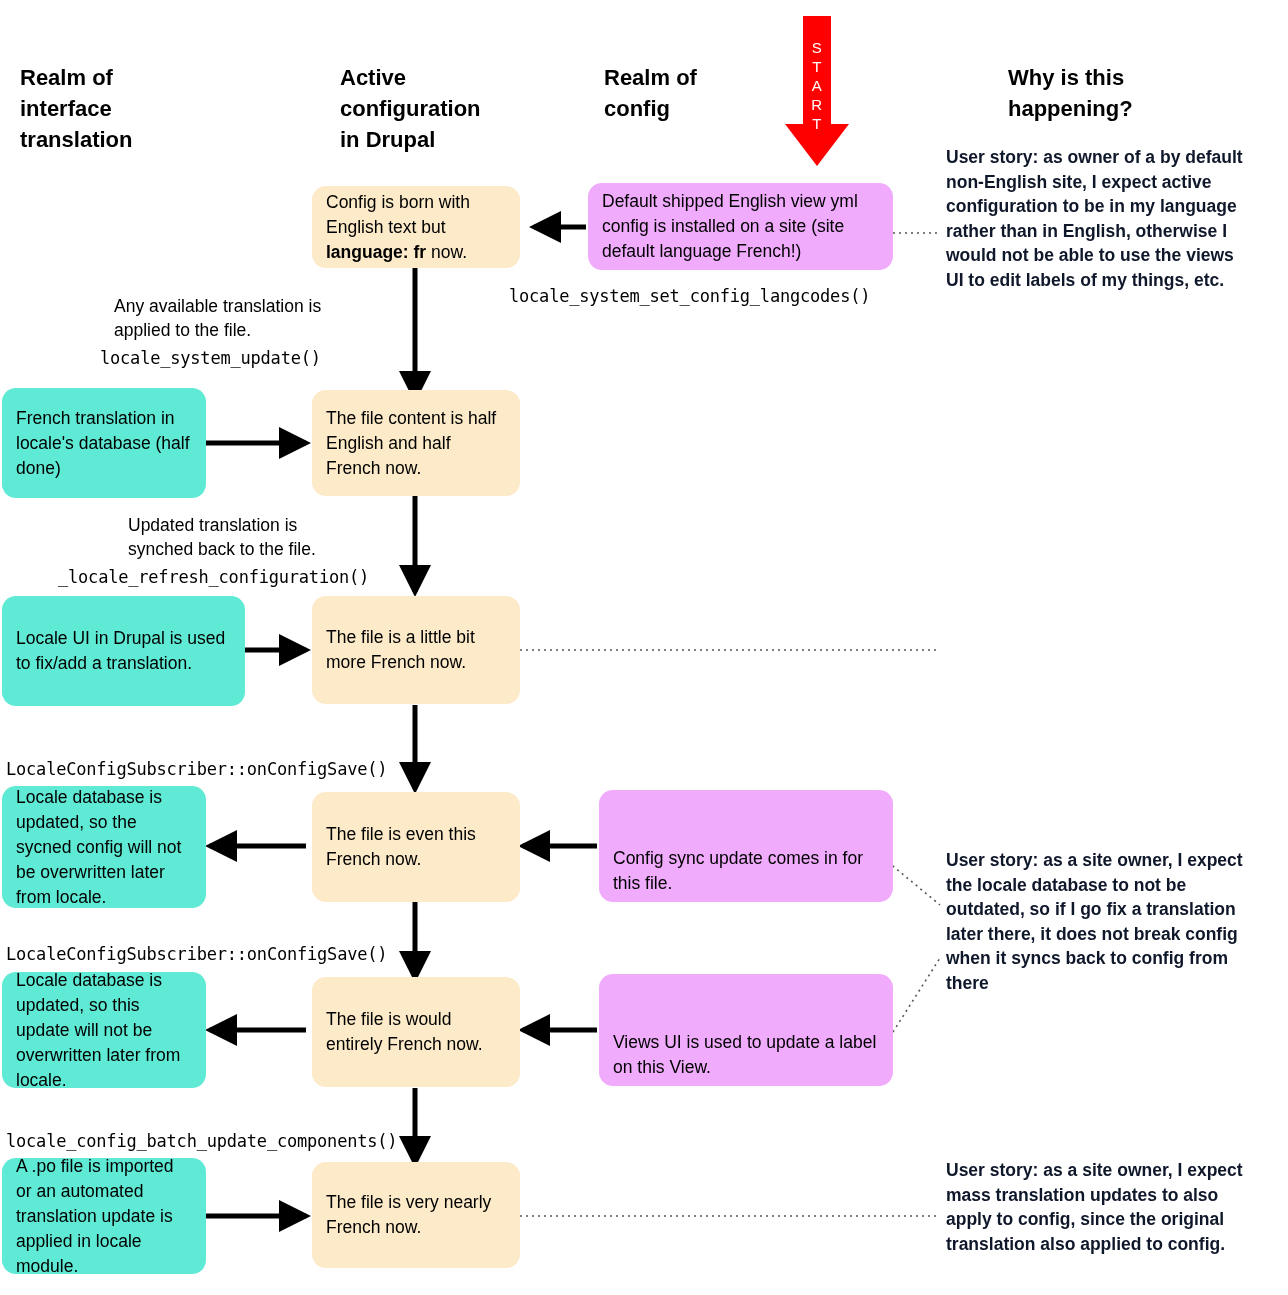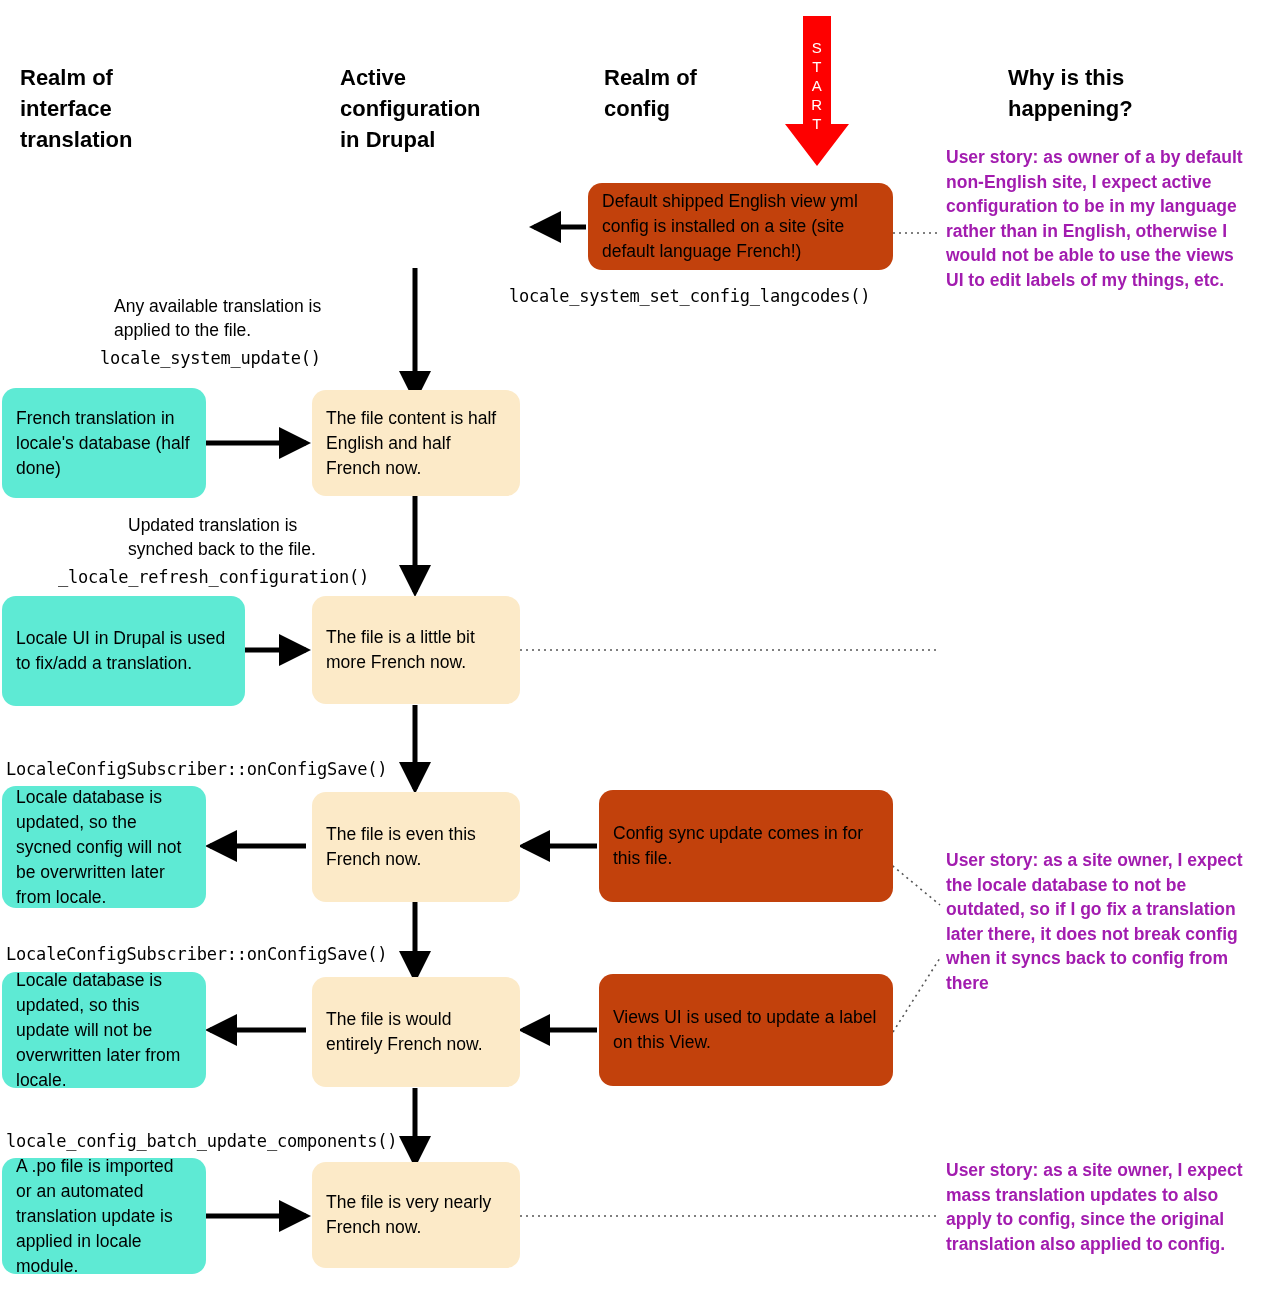--- a/index.html
+++ b/index.html
@@ -43,21 +43,21 @@
     font-size: 17.5px;
     line-height: 25px;
     padding: 6px 14px;
   }
   .node-text {
     display: block;
     width: 100%;
   }
   .node.yellow { background: #fceac8; }
   .node.green  { background: #5eead4; }
-  .node.blue   { background: #c2410c; }
+  .node.blue   { background: #f0abfc; align-items: flex-end; }
   .edge-label {
     position: absolute;
     font-size: 17.5px;
     line-height: 24px;
     white-space: pre-line;
     color: #000;
   }
   .fn-label {
     position: absolute;
     font-family: "DejaVu Sans Mono", "Liberation Mono", monospace;
@@ -65,21 +65,21 @@
     line-height: 22px;
     letter-spacing: -0.2px;
     white-space: nowrap;
     color: #000;
   }
   .story {
     position: absolute;
     font-weight: bold;
     font-size: 17.5px;
     line-height: 24.5px;
-    color: #a21caf;
+    color: #0f172a;
   }
   .start-arrow {
     position: absolute;
   }
   .start-letters {
     position: absolute;
     left: 0;
     top: 0;
     width: 100%;
     text-align: center;
@@ -161,20 +161,27 @@
   <div class="col-head" style="left:340px; top:62px; width:260px;">Active
 configuration
 in Drupal</div>
 
   <div class="col-head" style="left:604px; top:62px; width:200px;">Realm of
 config</div>
 
   <div class="col-head" style="left:1008px; top:62px; width:280px;">Why is this
 happening?</div>
 
+  <div class="node yellow" style="left:312px; top:186px; width:208px; height:82px;">
+    <span class="node-text">
+      <span>Config is born with</span><br>
+      <span>English text but</span><br>
+      <span class="bold-inline">language: fr</span><span> now.</span>
+    </span>
+  </div>
 
   <div class="node blue" style="left:588px; top:183px; width:305px; height:87px;">
     <span class="node-text">Default shipped English view yml config is installed on a site (site default language French!)</span>
   </div>
 
   <div class="fn-label" style="left:509px; top:285px;">locale_system_set_config_langcodes()</div>
 
   <div class="story" style="left:946px; top:145px; width:300px;">User story: as owner of a by default non-English site, I expect active configuration to be in my language rather than in English, otherwise I would not be able to use the views UI to edit labels of my things, etc.</div>
 
   <div class="edge-label" style="left:114px; top:294px; width:250px;">Any available translation is

